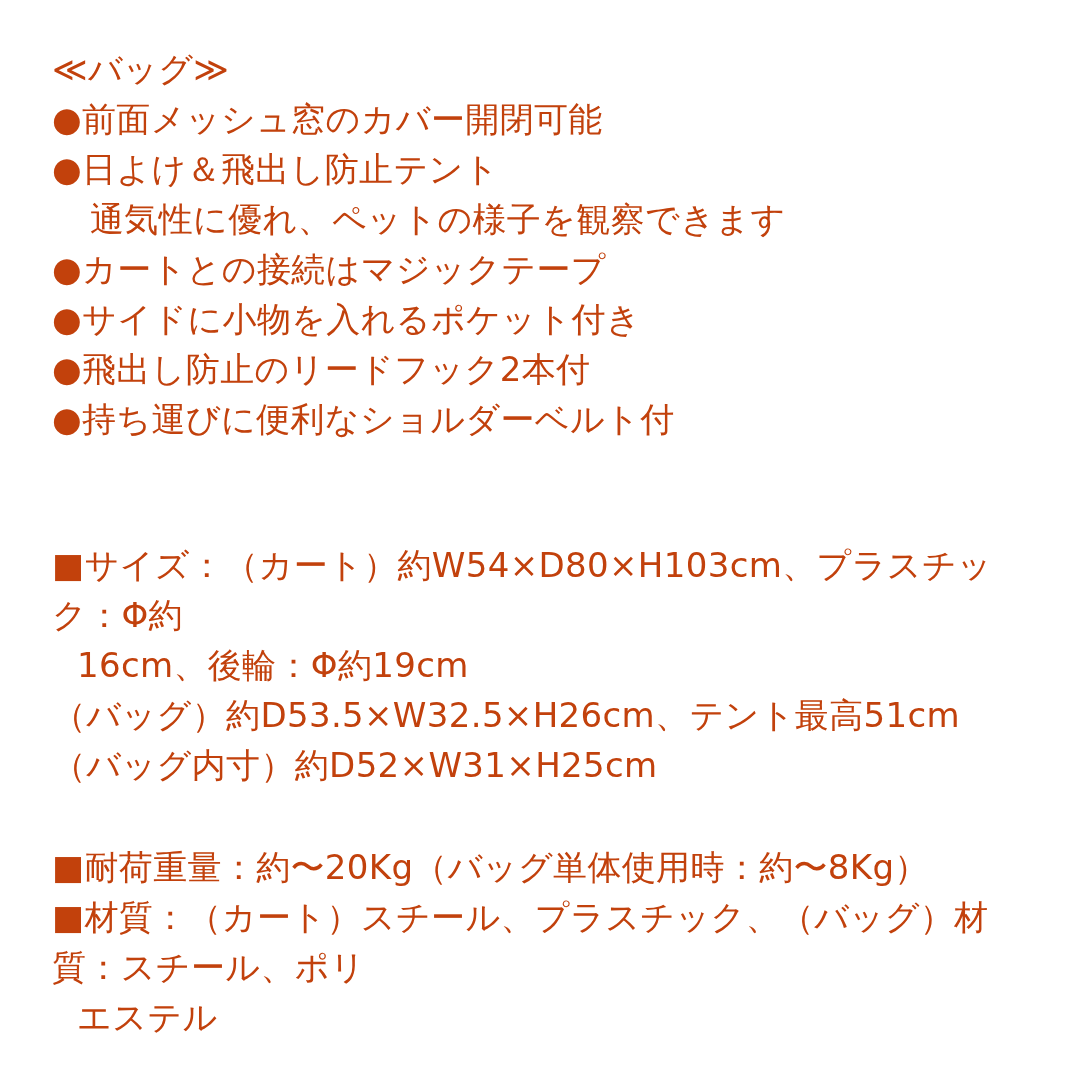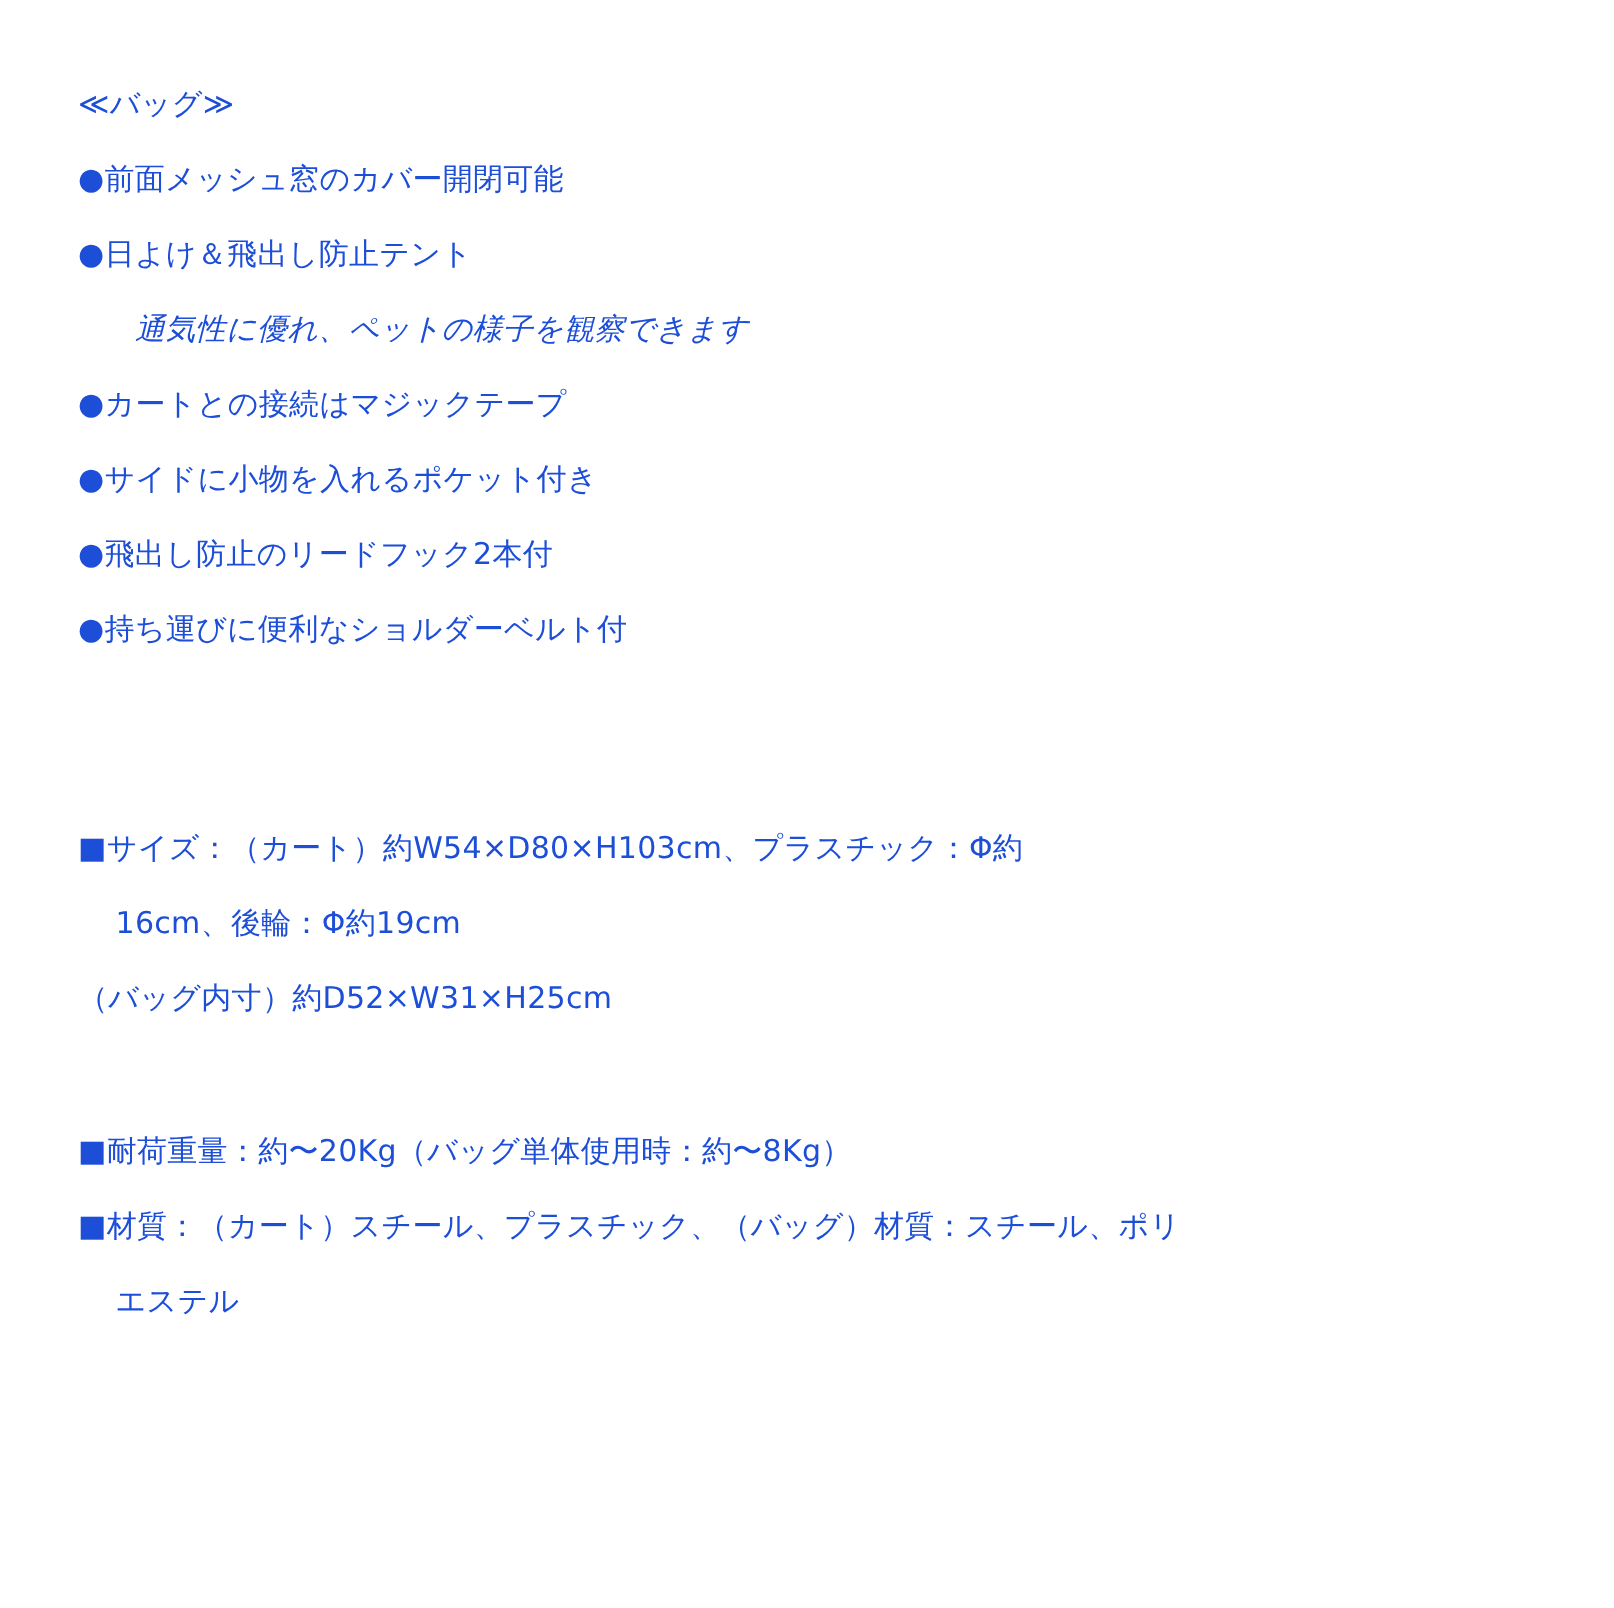--- a/index.html
+++ b/index.html
@@ -19,32 +19,31 @@
     width: 1076px;
     height: 1072px;
     padding: 44px 56px 40px 52px;
     background: #ffffff;
     position: relative;
   }
   .block {
     margin: 0;
   }
   .line {
-    font-size: 20px;
+    font-size: 34px;
     line-height: 50px;
     letter-spacing: 0.01em;
     white-space: pre-wrap;
-    color: #1d4ed8;
+    color: #c2410c;
   }
   .line.heading {
     margin-bottom: 0;
   }
   .line.indent {
     padding-left: 38px;
-    font-style: italic;
   }
   .gap-large {
     height: 96px;
   }
   .gap-medium {
     height: 52px;
   }
   .spec .line {
     line-height: 50px;
   }
@@ -67,20 +66,21 @@
     <div class="line">●サイドに小物を入れるポケット付き</div>
     <div class="line">●飛出し防止のリードフック2本付</div>
     <div class="line">●持ち運びに便利なショルダーベルト付</div>
   </div>
 
   <div class="gap-large"></div>
 
   <div class="block">
     <div class="line">■サイズ：（カート）約W54×D80×H103cm、プラスチック：Φ約</div>
     <div class="line wrap-continuation">16cm、後輪：Φ約19cm</div>
+    <div class="line">（バッグ）約D53.5×W32.5×H26cm、テント最高51cm</div>
     <div class="line">（バッグ内寸）約D52×W31×H25cm</div>
   </div>
 
   <div class="gap-medium"></div>
 
   <div class="block spec">
     <div class="line">■耐荷重量：約〜20Kg（バッグ単体使用時：約〜8Kg）</div>
     <div class="line">■材質：（カート）スチール、プラスチック、（バッグ）材質：スチール、ポリ</div>
     <div class="line wrap-continuation">エステル</div>
 

